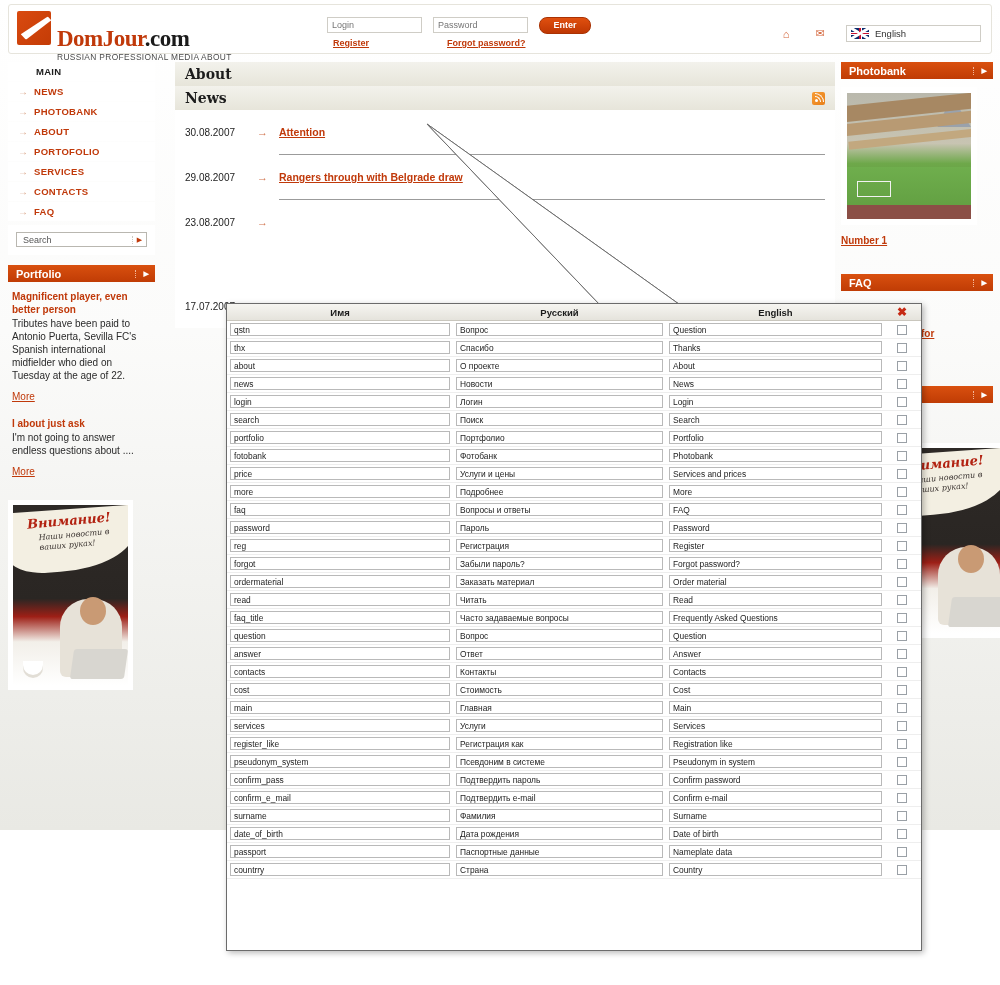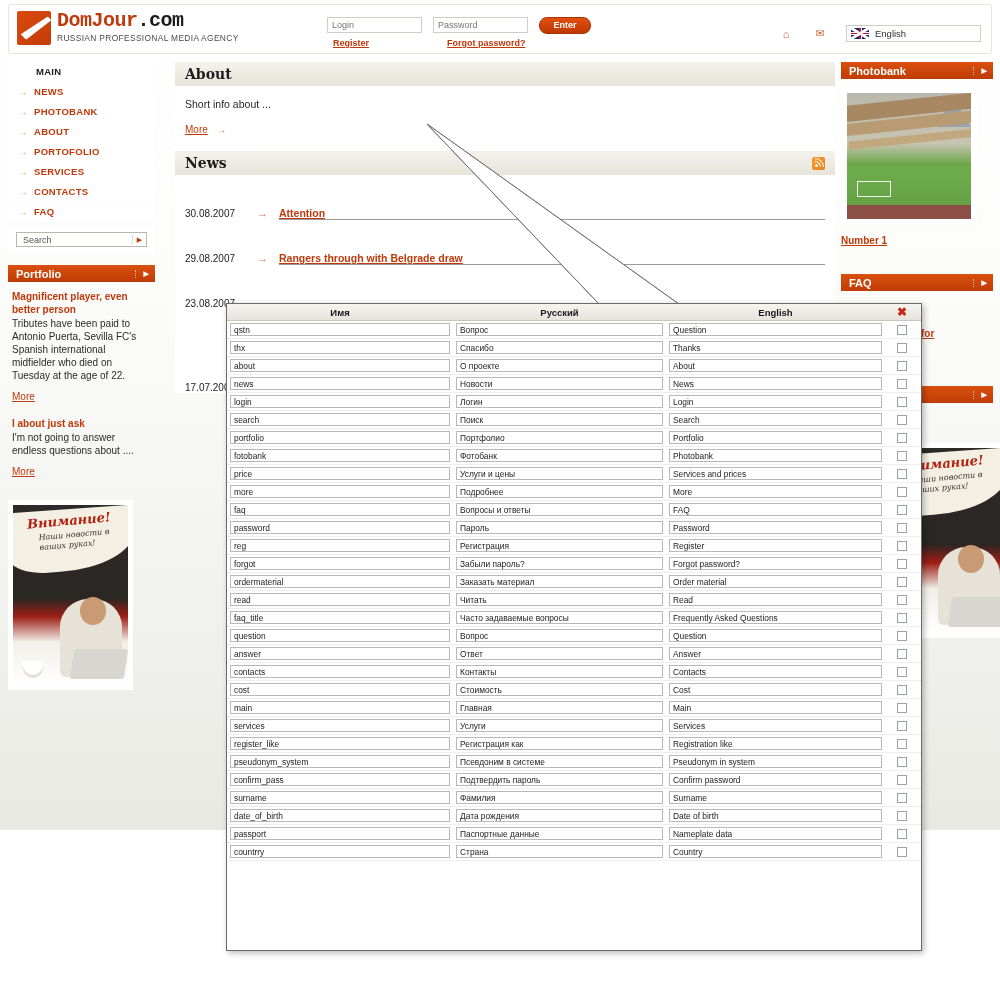--- a/index.html
+++ b/index.html
@@ -36,23 +36,23 @@
     width:34px; height:34px; background:linear-gradient(135deg,#d94a10,#c43c06);
     border-radius:2px; position:relative; overflow:hidden; margin-right:6px;
   }
   .logo-mark:after {
     content:""; position:absolute; left:4px; top:5px; width:30px; height:24px;
     background:#fff;
     clip-path:polygon(0% 78%, 88% 0%, 100% 16%, 18% 100%);
     transform:rotate(2deg);
   }
   .logo-text {
-    font-family:Liberation Mono, monospace;
-    font-size:20px; font-weight:bold; line-height:1;
-    color:#c0390a; letter-spacing:-0.5px;
+    font-family:Liberation Serif, serif;
+    font-size:23px; font-weight:bold; line-height:1;
+    color:#c0390a; letter-spacing:-0.5px;margin-top:16px;
   }
   .logo-text .dom { font-style:normal; }
   .logo-text .com { color:#1b1b1b; }
   .logo-sub {
     font-family:"Liberation Sans", sans-serif;
     font-size:8.4px; letter-spacing:0.35px; color:#4a4a4a; margin-top:2px;
     font-weight:normal;
   }
 
   .login-area { position:absolute; left:318px; top:12px; }
@@ -174,21 +174,21 @@
     border:1.6px solid #fff; border-radius:0 8px 0 0; border-left:none; border-bottom:none; }
   .rss .a2 { position:absolute; left:2.5px; bottom:2.5px; width:9px; height:9px;
     border:1.6px solid #fff; border-radius:0 12px 0 0; border-left:none; border-bottom:none; }
   .panel-body { background:#fff; padding:12px 10px 16px 10px; }
   .about-txt { font-size:10.5px; color:#2a2a2a; }
   .more-link { margin-top:14px; font-size:10px; }
   .more-link a { color:#c0390a; text-decoration:underline; }
   .more-link .arr { color:#d0704a; margin-left:6px; }
 
   .news-body { background:#fff; padding:0 10px; }
-  .news-row { display:flex; align-items:flex-end; height:44px; }
+  .news-row { display:flex; align-items:center; height:44px; }
   .news-date { font-size:10px; color:#222; width:72px; }
   .news-arr { color:#d0704a; width:22px; }
   .news-title { color:#c0390a; font-weight:bold; font-size:10.5px; text-decoration:underline; }
   .news-sep { height:1px; background:#9b9b9b; margin-left:94px; }
 
   
   .rnav { position:absolute; left:841px; top:62px; width:152px; }
   .photo-frame { background:#fff; padding:6px; margin-top:8px; width:136px; }
   .photo-img {
     width:124px; height:126px; position:relative; overflow:hidden;
@@ -266,21 +266,21 @@
 </div>
 
 <div class="header">
 
   <div class="logo-wrap">
     <div class="logo-mark"></div>
     <div>
       <div class="logo-text">
         <span class="dom">Dom</span><span class="dom">Jour</span><span class="com">.com</span>
       </div>
-      <div class="logo-sub">RUSSIAN PROFESSIONAL MEDIA AGENCY</div>
+      <div class="logo-sub">RUSSIAN PROFESSIONAL MEDIA ABOUT</div>
     </div>
   </div>
 
   <div class="login-area">
     <div style="position:relative;">
       <input class="inp login-inp" placeholder="Login" style="">
       <input class="inp pass-inp" type="text" placeholder="Password" style="">
       <span class="enter-btn">Enter</span>
       <div class="sub-links">
         <a class="a-reg">Register</a>
@@ -373,27 +373,20 @@
       <div class="ad-cup"></div>
     </div>
   </div>
 </div>
 
 <div class="main">
 
   <div class="panel-head">
     <h2>About</h2>
   </div>
-  <div class="panel-body">
-    <div class="about-txt">Short info about ...</div>
-    <div class="more-link">
-      <a>More</a>
-      <span class="arr">→</span>
-    </div>
-  </div>
 
   <div class="panel-head">
     <h2>News</h2>
     <span class="rss">
         <i class="a1"></i>
         <i class="a2"></i>
       </span>
   </div>
   <div class="news-body">
 
@@ -697,20 +690,28 @@
       </div>
       <div class="row">
         <div class="cell w1"><input value="confirm_pass" style=""></div>
         <div class="cell w2"><input value="Подтвердить пароль" style=""></div>
         <div class="cell w3"><input value="Confirm password" style=""></div>
         <div class="cell w4">
           <span class="cbx"></span>
         </div>
       </div>
       <div class="row">
+        <div class="cell w1"><input value="confirm_e_mail" style=""></div>
+        <div class="cell w2"><input value="Подтвердить e-mail" style=""></div>
+        <div class="cell w3"><input value="Confirm e-mail" style=""></div>
+        <div class="cell w4">
+          <span class="cbx"></span>
+        </div>
+      </div>
+      <div class="row">
         <div class="cell w1"><input value="surname" style=""></div>
         <div class="cell w2"><input value="Фамилия" style=""></div>
         <div class="cell w3"><input value="Surname" style=""></div>
         <div class="cell w4">
           <span class="cbx"></span>
         </div>
       </div>
       <div class="row">
         <div class="cell w1"><input value="date_of_birth" style=""></div>
         <div class="cell w2"><input value="Дата рождения" style=""></div>

